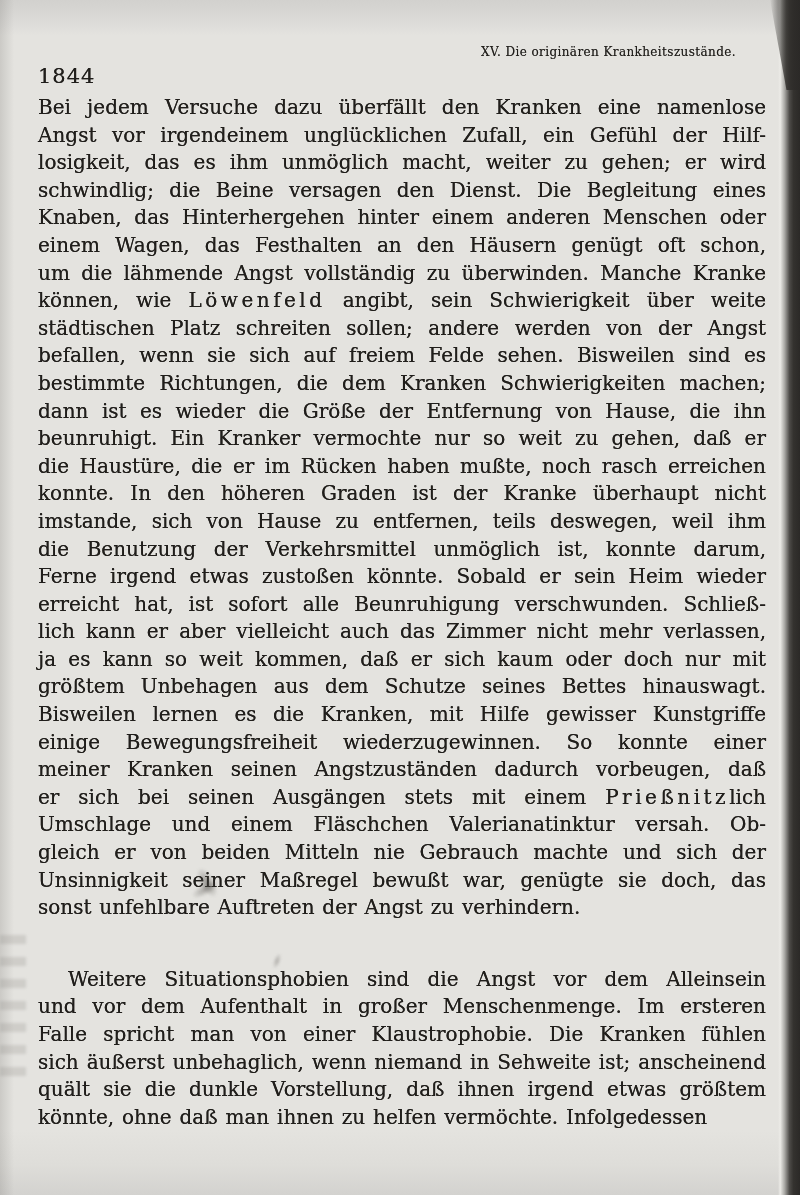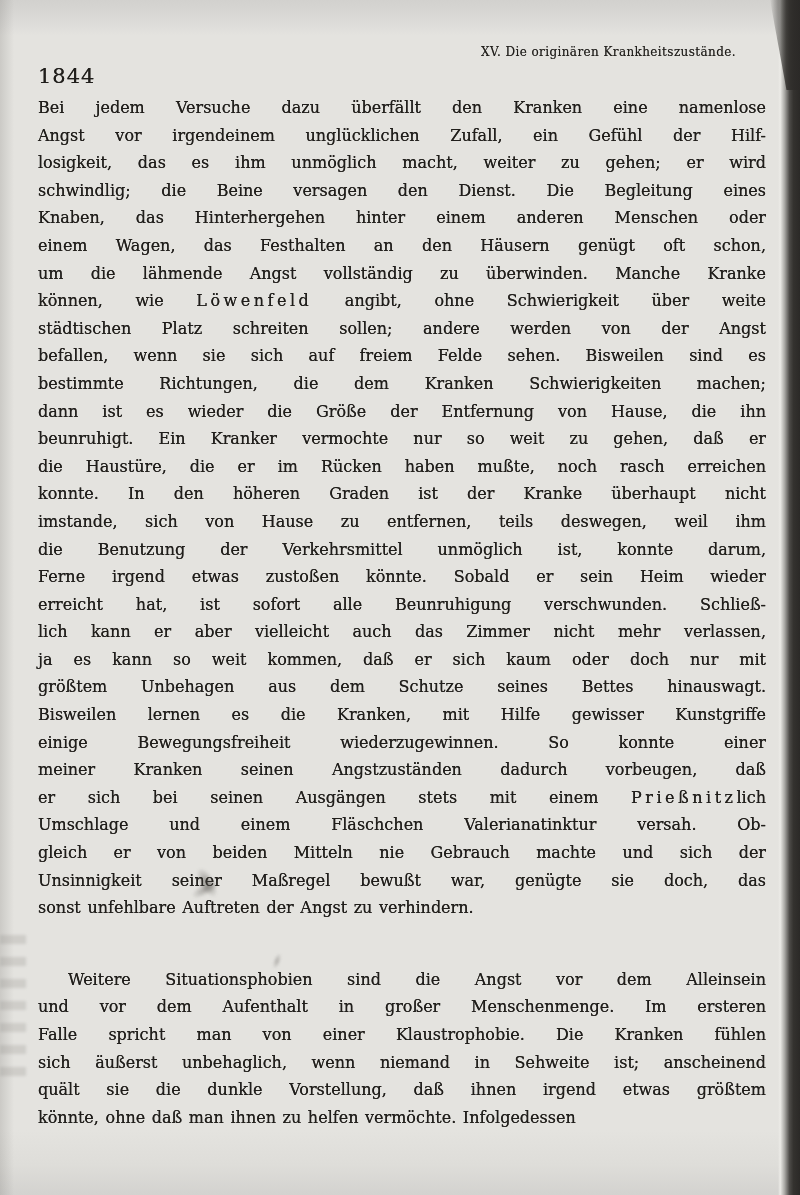--- a/index.html
+++ b/index.html
@@ -78,21 +78,21 @@
   }
   .text-block {
     position: absolute;
     top: 94px;
     left: 38px;
     width: 728px;
   }
   .line {
     height: 27.6px;
     line-height: 27.6px;
-    font-size: 16px;
+    font-size: 20px;
     text-align: justify;
     text-align-last: justify;
     word-spacing: 1.5px;
     white-space: nowrap;
     text-shadow: 0 0 0.5px rgba(32,30,27,0.9);
   }
   .line.end {
     text-align-last: left;
   }
   .line.indent {
@@ -152,21 +152,21 @@
   </div>
 
   <div class="text-block">
       <div class="line"><span>Bei jedem Versuche dazu überfällt den Kranken eine namenlose</span></div>
       <div class="line"><span>Angst vor irgendeinem unglücklichen Zufall, ein Gefühl der Hilf-</span></div>
       <div class="line"><span>losigkeit, das es ihm unmöglich macht, weiter zu gehen; er wird</span></div>
       <div class="line"><span>schwindlig; die Beine versagen den Dienst.  Die Begleitung eines</span></div>
       <div class="line"><span>Knaben, das Hinterhergehen hinter einem anderen Menschen oder</span></div>
       <div class="line"><span>einem Wagen, das Festhalten an den Häusern genügt oft schon,</span></div>
       <div class="line"><span>um die lähmende Angst vollständig zu überwinden.  Manche Kranke</span></div>
-      <div class="line"><span>können, wie </span><span class="sperr">Löwenfeld</span><span> angibt, ohne Schwierigkeit über weite</span></div>
+      <div class="line"><span>können, wie </span><span class="sperr">Löwenfeld</span><span> angibt, sein Schwierigkeit über weite</span></div>
       <div class="line"><span>städtischen Platz schreiten sollen; andere werden von der Angst</span></div>
       <div class="line"><span>befallen, wenn sie sich auf freiem Felde sehen.  Bisweilen sind es</span></div>
       <div class="line"><span>bestimmte Richtungen, die dem Kranken Schwierigkeiten machen;</span></div>
       <div class="line"><span>dann ist es wieder die Größe der Entfernung von Hause, die ihn</span></div>
       <div class="line"><span>beunruhigt.  Ein Kranker vermochte nur so weit zu gehen, daß er</span></div>
       <div class="line"><span>die Haustüre, die er im Rücken haben mußte, noch rasch erreichen</span></div>
       <div class="line"><span>konnte.  In den höheren Graden ist der Kranke überhaupt nicht</span></div>
       <div class="line"><span>imstande, sich von Hause zu entfernen, teils deswegen, weil ihm</span></div>
       <div class="line"><span>die Benutzung der Verkehrsmittel unmöglich ist, konnte darum,</span></div>
       <div class="line"><span>Ferne irgend etwas zustoßen könnte.  Sobald er sein Heim wieder</span></div>

